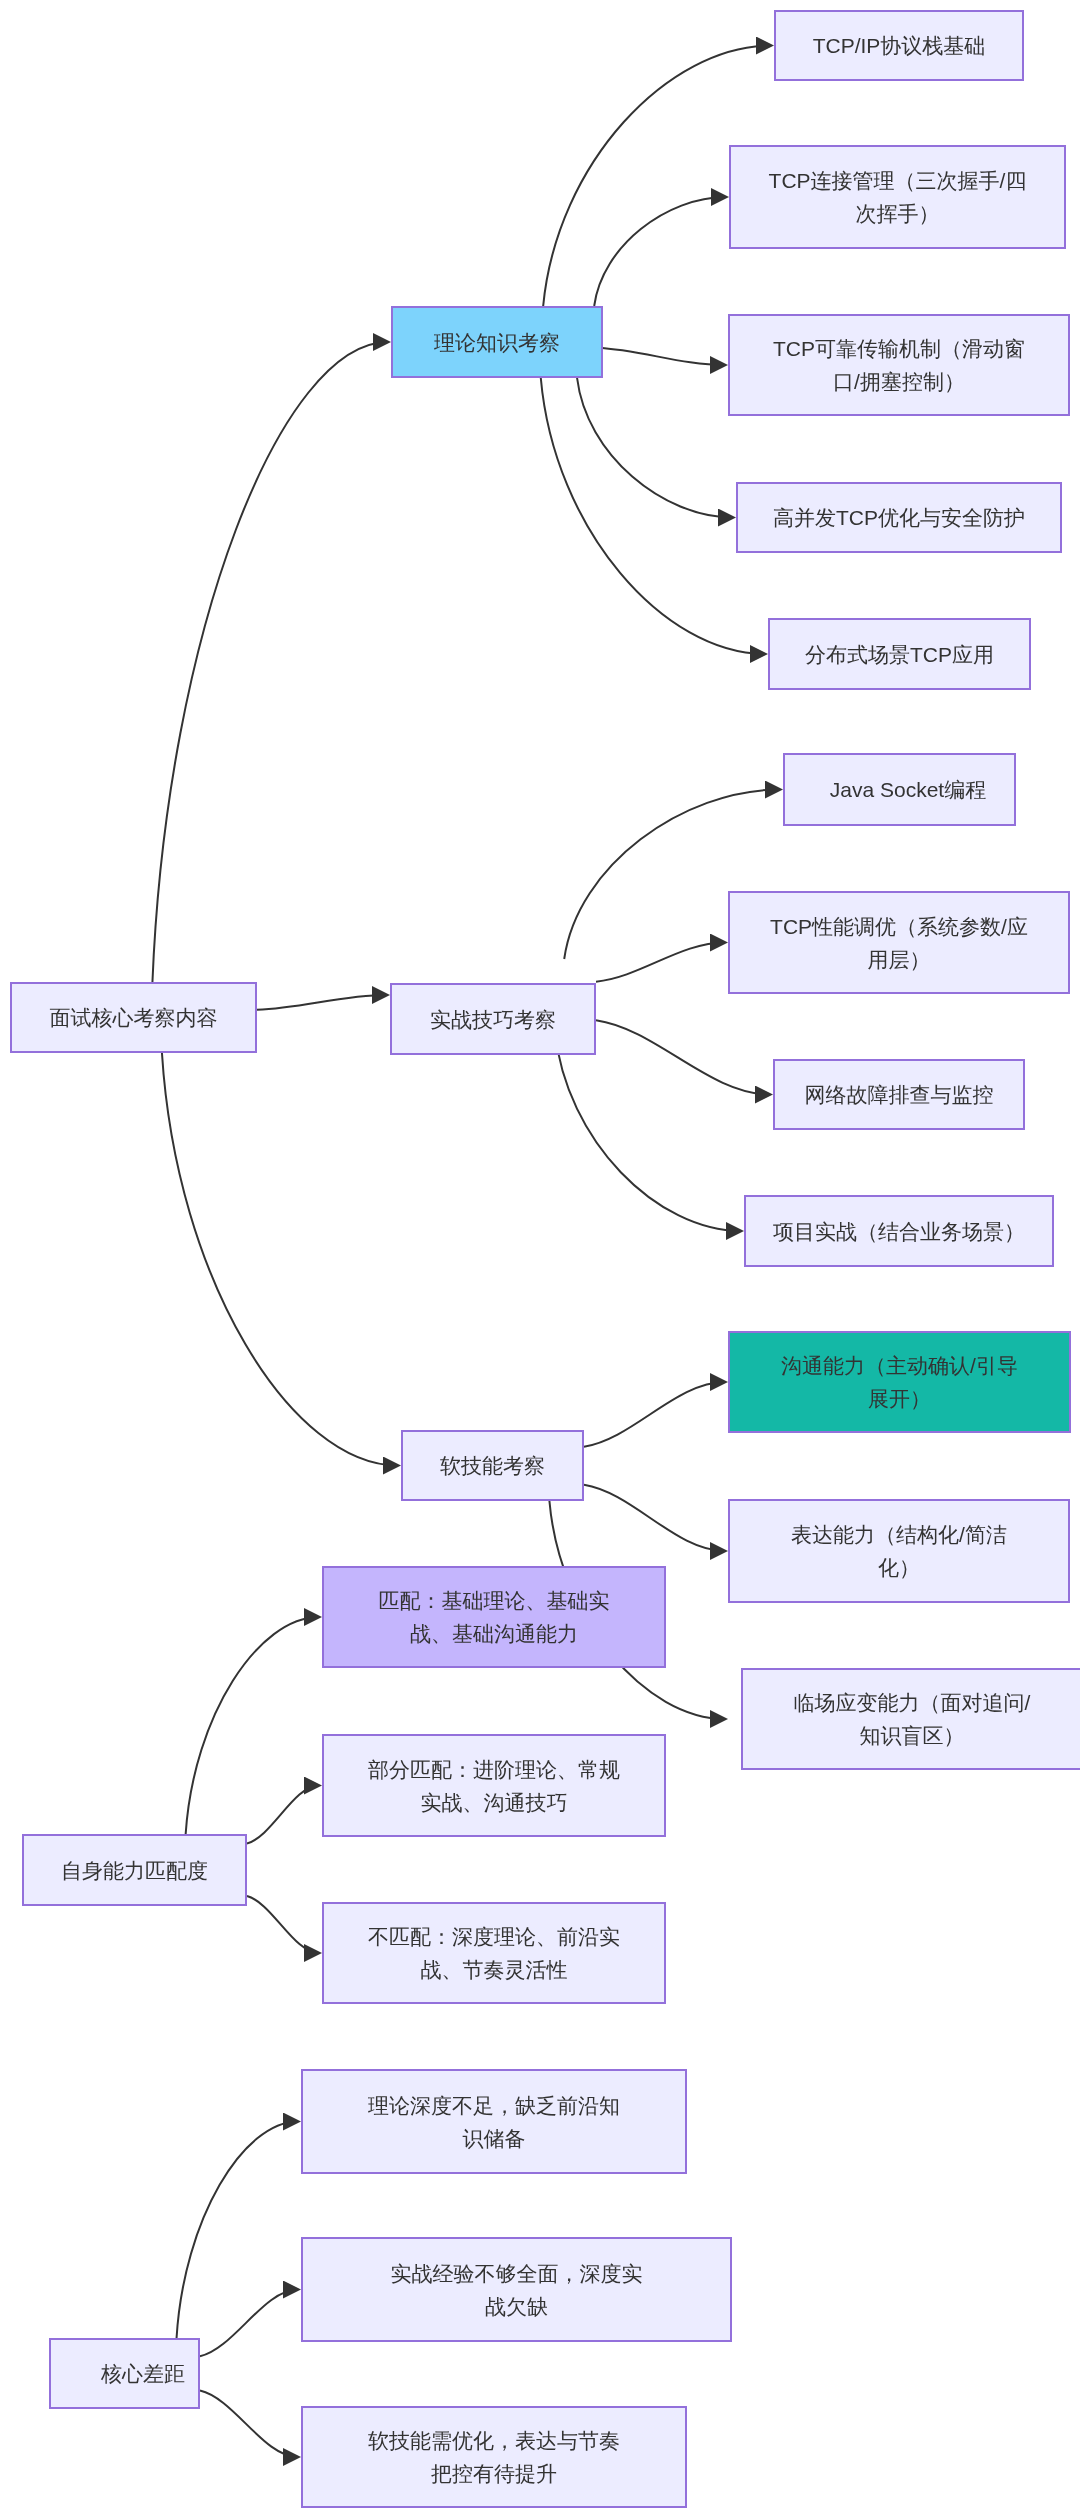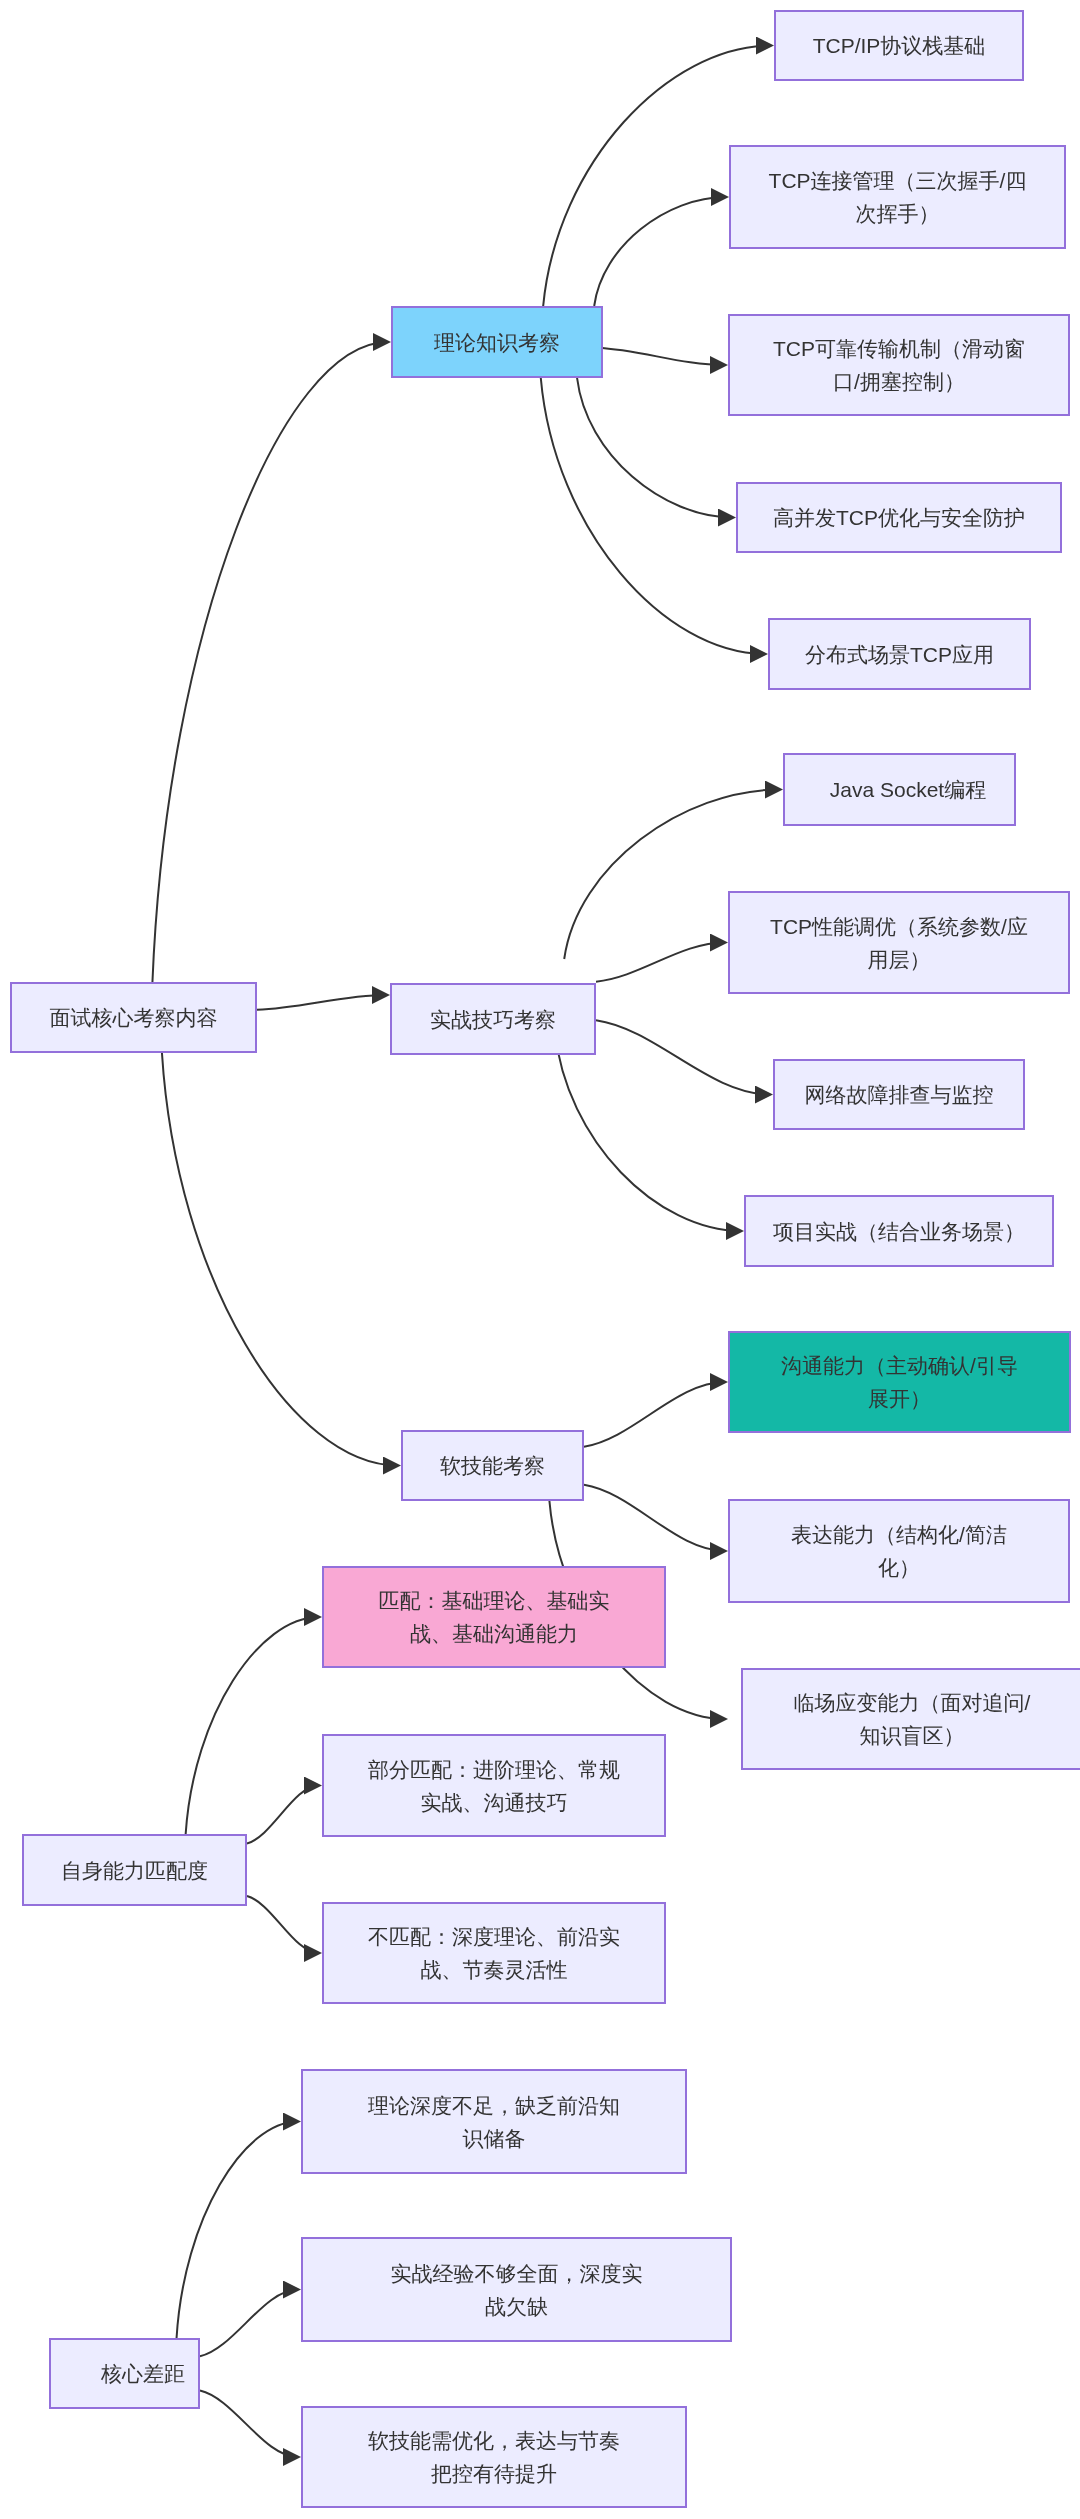--- a/index.html
+++ b/index.html
@@ -123,21 +123,21 @@
       <div class="line">表达能力（结构化/简洁</div>
       <div class="line">化）</div>
     </div>
     <div class="node" style="left: 728px; top: 1668px; width: 342px; height: 102px; background: rgb(236, 236, 255); border-color: rgb(147, 112, 219); color: rgb(51, 51, 51); margin-left: 13px;">
       <div class="line">临场应变能力（面对追问/</div>
       <div class="line">知识盲区）</div>
     </div>
     <div class="node" style="left: 22px; top: 1834px; width: 225px; height: 72px; background: rgb(236, 236, 255); border-color: rgb(147, 112, 219); color: rgb(51, 51, 51);">
       <div class="line">自身能力匹配度</div>
     </div>
-    <div class="node" style="left: 322px; top: 1566px; width: 344px; height: 102px; background: #f9a8d4; border-color: rgb(147, 112, 219); color: rgb(51, 51, 51);">
+    <div class="node" style="left: 322px; top: 1566px; width: 344px; height: 102px; background: #c4b5fd; border-color: rgb(147, 112, 219); color: rgb(51, 51, 51);">
       <div class="line">匹配：基础理论、基础实</div>
       <div class="line">战、基础沟通能力</div>
     </div>
     <div class="node" style="left: 322px; top: 1734px; width: 344px; height: 103px; background: rgb(236, 236, 255); border-color: rgb(147, 112, 219); color: rgb(51, 51, 51);">
       <div class="line">部分匹配：进阶理论、常规</div>
       <div class="line">实战、沟通技巧</div>
     </div>
     <div class="node" style="left: 322px; top: 1902px; width: 344px; height: 102px; background: rgb(236, 236, 255); border-color: rgb(147, 112, 219); color: rgb(51, 51, 51);">
       <div class="line">不匹配：深度理论、前沿实</div>
       <div class="line">战、节奏灵活性</div>

